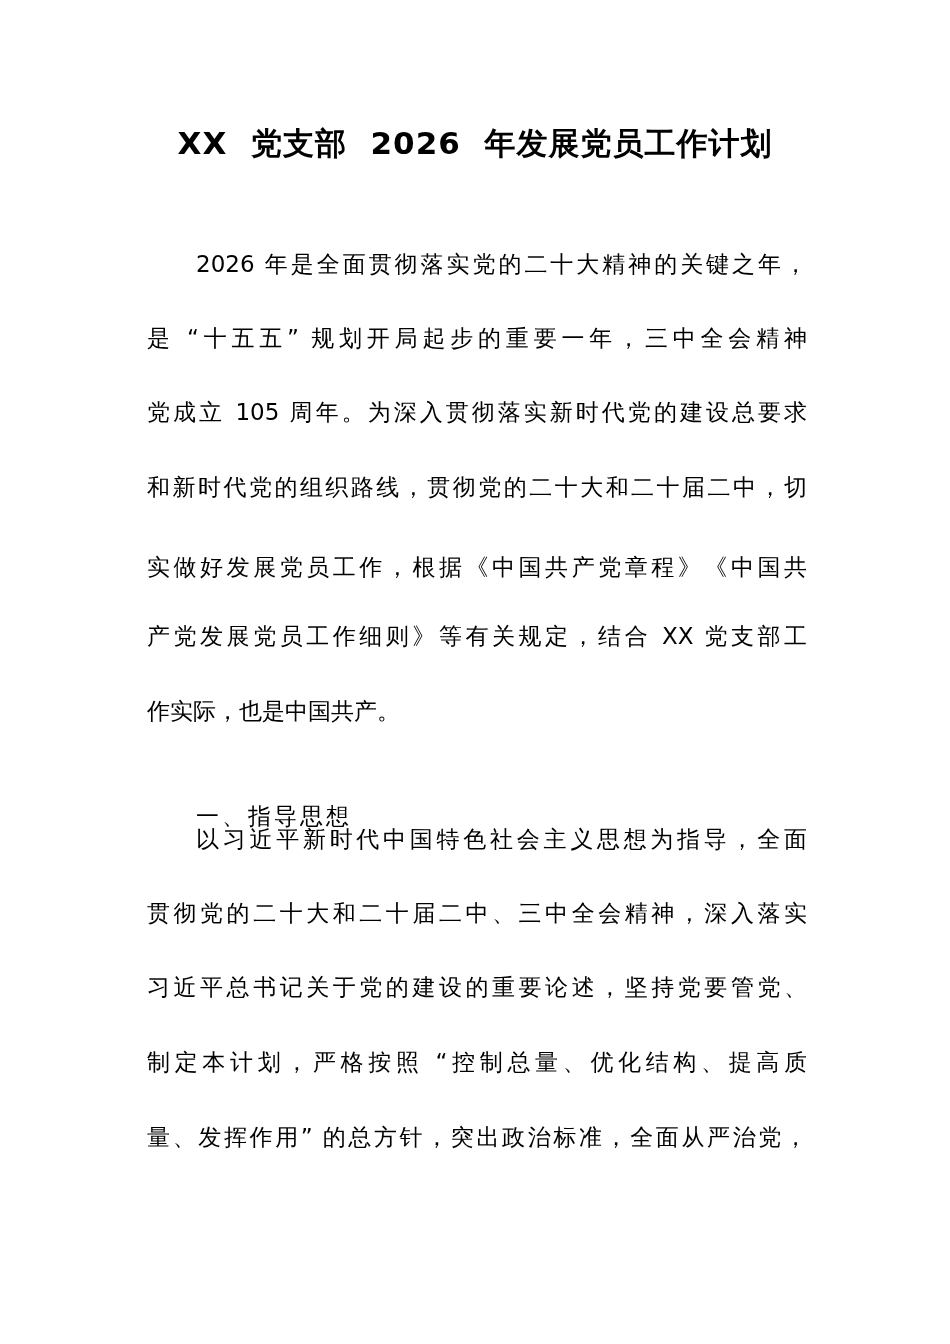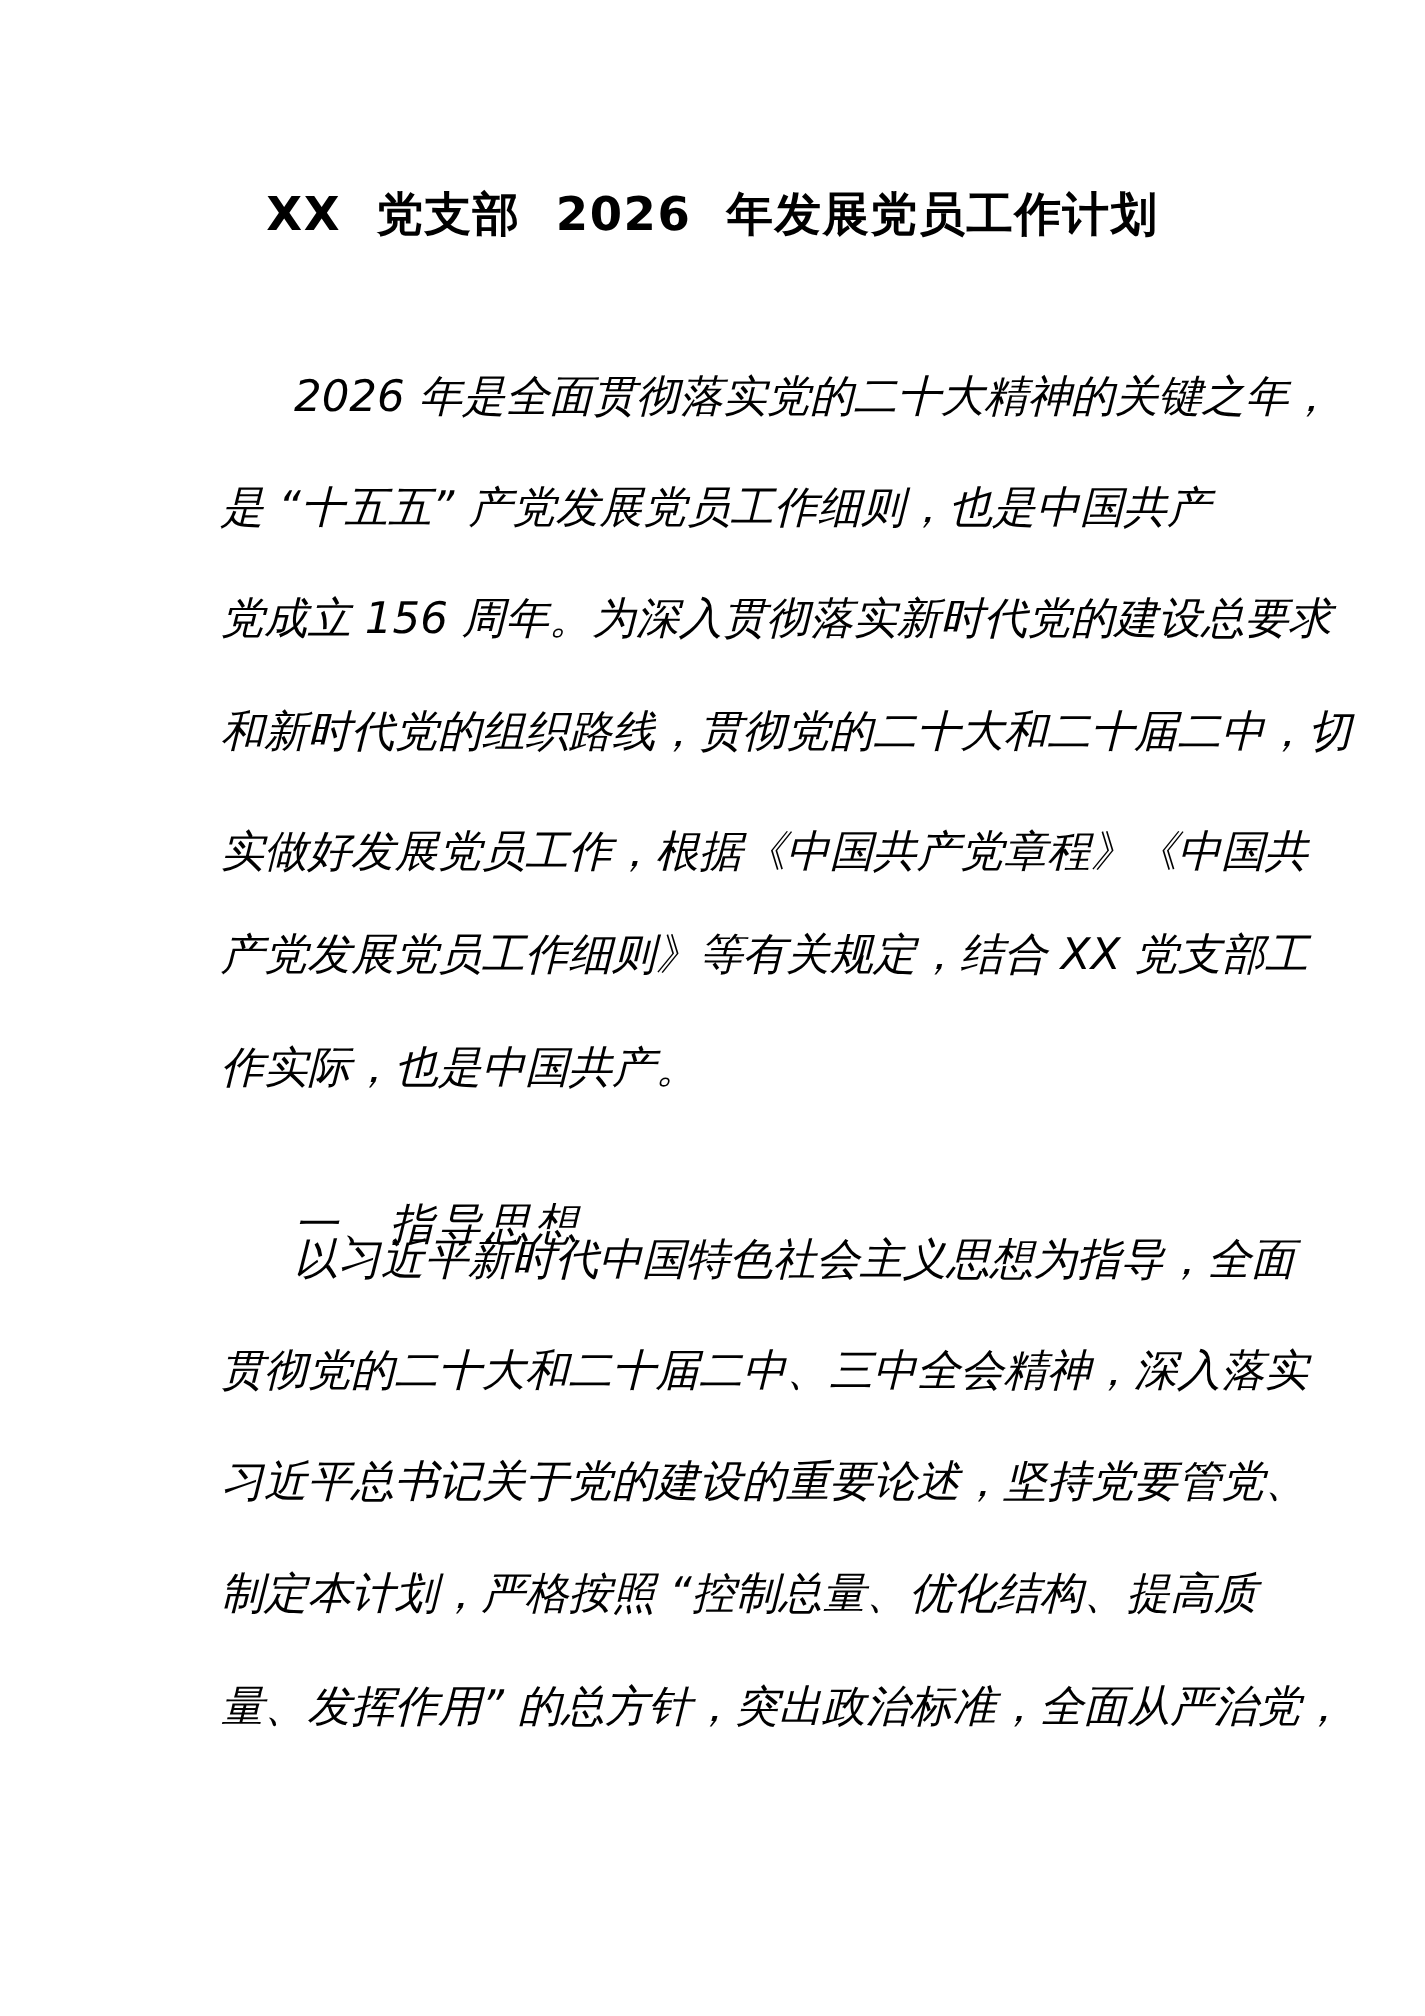--- a/index.html
+++ b/index.html
@@ -32,27 +32,26 @@
       font-size: 31px;
       font-weight: bold;
       letter-spacing: 1px;
       line-height: 46px;
       white-space: pre;
     }
     .line {
       position: absolute;
       left: 147px;
       width: 660px;
-      font-size: 29px;
+      font-size: 23px;
       line-height: 32px;
       white-space: nowrap;
       text-align: justify;
       text-align-last: justify;
       letter-spacing: 0;
-      font-style: italic;
     }
     .line.indent {
       left: 196px;
       width: 611px;
     }
     .line.last {
       text-align-last: left;
     }
     .line.heading {
       left: 196px;
@@ -63,22 +62,22 @@
   </style>
 </head>
 <body>
 
 <div class="page">
 
   <div class="title">XX  党支部  2026  年发展党员工作计划</div>
 
   <div>
     <div class="line indent" style="top:248px">2026  年是全面贯彻落实党的二十大精神的关键之年，</div>
-    <div class="line" style="top:322px">是 “十五五” 产党发展党员工作细则，也是中国共产</div>
-    <div class="line" style="top:396px">党成立  156  周年。为深入贯彻落实新时代党的建设总要求</div>
+    <div class="line" style="top:322px">是 “十五五” 规划开局起步的重要一年，三中全会精神</div>
+    <div class="line" style="top:396px">党成立  105  周年。为深入贯彻落实新时代党的建设总要求</div>
     <div class="line" style="top:471px">和新时代党的组织路线，贯彻党的二十大和二十届二中，切</div>
     <div class="line" style="top:551px">实做好发展党员工作，根据《中国共产党章程》《中国共</div>
     <div class="line" style="top:620px">产党发展党员工作细则》等有关规定，结合  XX  党支部工</div>
     <div class="line last" style="top:695px">作实际，也是中国共产。</div>
   </div>
 
   <div class="line heading" style="top:800px">一、指导思想</div>
 
   <div>
     <div class="line indent" style="top:823px">以习近平新时代中国特色社会主义思想为指导，全面</div>

